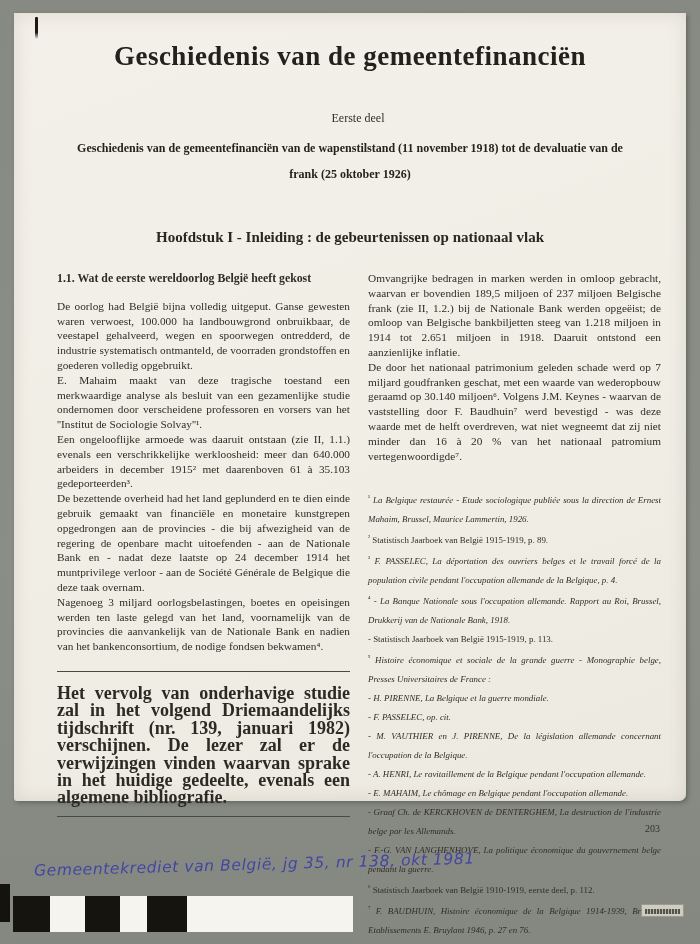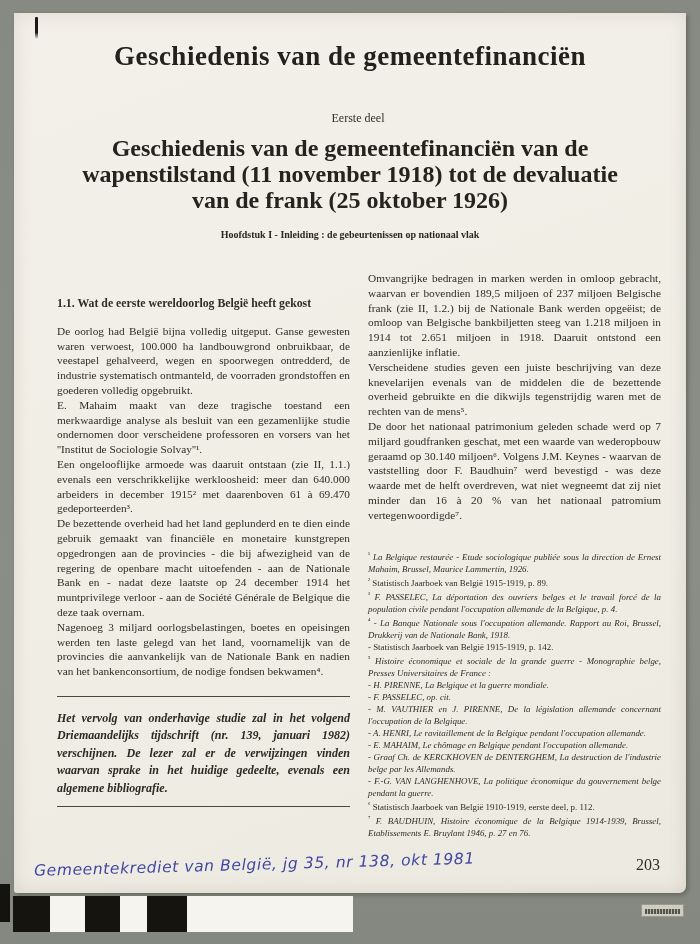--- a/index.html
+++ b/index.html
@@ -10,21 +10,21 @@
     position: relative;
     overflow: hidden;
   }
   .scan-bg {
     position: absolute; inset: 0;
     background: linear-gradient(180deg, #878a83 0%, #8b8e87 60%, #858881 100%);
   }
   .page {
     position: absolute;
     left: 14px; top: 13px;
-    width: 672px; height: 880px;
+    width: 672px; height: 788px;
     background: linear-gradient(160deg, #f3f0e9 0%, #f1eee6 55%, #ece9e0 100%);
     border-radius: 0 0 7px 3px;
     box-shadow: inset 0 0 18px rgba(120,110,90,.18), 2px 2px 4px rgba(40,40,35,.35);
     color: #2e2b26;
   }
   .tick-mark {
     position: absolute; left: 21px; top: 4px;
     width: 3px; height: 22px;
     background: linear-gradient(180deg, #1c1a17 70%, rgba(28,26,23,0));
     border-radius: 1px;
@@ -33,56 +33,56 @@
     position: absolute; top: 28px; left: 0; width: 100%;
     text-align: center;
     font-size: 27px; letter-spacing: .5px; color: #23211c;
   }
   .part-label {
     position: absolute; top: 98px; left: 8px; width: 100%;
     text-align: center; font-size: 12px; color: #33302a;
   }
   .subtitle {
     position: absolute; top: 122px; left: 50px; width: 572px;
-    text-align: center; font-size: 24px; line-height: 26px; color: #26231e;
+    text-align: center; font-size: 12px; line-height: 26px; color: #26231e;
   }
   .chapter-heading {
     position: absolute; top: 216px; left: 0; width: 100%;
-    text-align: center; font-size: 10px; color: #2a2722;
+    text-align: center; font-size: 15px; color: #2a2722;
   }
   .col {
     position: absolute; top: 258px; width: 293px;
     font-size: 11.3px; line-height: 14.8px;
     text-align: justify; text-justify: inter-word;
     color: #302d27;
   }
   .col-left  { left: 43px; }
   .col-right { left: 354px; }
   .section-heading { font-size: 16px; font-weight: 400; margin-bottom: 15px; letter-spacing: .3px; }
-  .subsection-heading { font-size: 11.8px; font-weight: 700; margin-bottom: 13px; margin-top: 25px; }
+  .subsection-heading { font-size: 11.8px; font-weight: 700; margin-bottom: 13px; }
   .para { margin: 0; }
   .rule { border: none; border-top: 1.2px solid #4d483f; margin: 17px 0 13px 0; }
   .rule2 { margin-top: 9px; }
   .editorial-note {
-    font-style: italic; font-weight: 700;
-    font-size: 12px; line-height: 17.4px;
+    font-weight: 700;
+    font-size: 18px; line-height: 17.4px;
     color: #2c2a25;
   }
   .footnotes {
     margin-top: 26px;
-    font-size: 8.9px; line-height: 12px;
+    font-size: 8.9px; line-height: 19px;
     text-align: justify;
   }
   .fn { margin: 0; }
   .fnm { font-size: 7px; vertical-align: 3px; }
   .ital { font-style: italic; }
   .roman { font-style: normal; }
   .page-number {
-    position: absolute; right: 26px; top: 843px;
-    font-size: 16px; color: #33302a;
+    position: absolute; right: 26px; top: 810px;
+    font-size: 10px; color: #33302a;
   }
   .handwritten-note {
     position: absolute; left: 34px; top: 856px;
     width: 420px;
     font-family: "DejaVu Sans", sans-serif;
     font-style: italic;
     font-size: 15.5px; letter-spacing: .6px;
     color: #4246a2;
     transform: rotate(-1.6deg);
     white-space: nowrap;
@@ -120,51 +120,50 @@
 
   <h1 class="main-title">Geschiedenis van de gemeentefinanciën</h1>
   <div class="part-label">Eerste deel</div>
   <h2 class="subtitle">Geschiedenis van de gemeentefinanciën van de wapenstilstand (11 november 1918) tot de devaluatie van de frank (25 oktober 1926)</h2>
   <h3 class="chapter-heading">Hoofdstuk I - Inleiding : de gebeurtenissen op nationaal vlak</h3>
 
   <div class="col col-left">
     <div class="subsection-heading">1.1. Wat de eerste wereldoorlog België heeft gekost</div>
     <p class="para">De oorlog had België bijna volledig uitgeput. Ganse gewesten waren verwoest, 100.000 ha landbouwgrond onbruikbaar, de veestapel gehalveerd, wegen en spoorwegen ontredderd, de industrie systematisch ontmanteld, de voorraden grondstoffen en goederen volledig opgebruikt.</p>
     <p class="para">E. Mahaim maakt van deze tragische toestand een merkwaardige analyse als besluit van een gezamenlijke studie ondernomen door verscheidene professoren en vorsers van het ''Institut de Sociologie Solvay''¹.</p>
-    <p class="para">Een ongelooflijke armoede was daaruit ontstaan (zie II, 1.1.) evenals een verschrikkelijke werkloosheid: meer dan 640.000 arbeiders in december 1915² met daarenboven 61 à 69.470 gedeporteerden³.</p>
+    <p class="para">Een ongelooflijke armoede was daaruit ontstaan (zie II, 1.1.) evenals een verschrikkelijke werkloosheid: meer dan 640.000 arbeiders in december 1915² met daarenboven 61 à 35.103 gedeporteerden³.</p>
     <p class="para">De bezettende overheid had het land geplunderd en te dien einde gebruik gemaakt van financiële en monetaire kunstgrepen opgedrongen aan de provincies - die bij afwezigheid van de regering de openbare macht uitoefenden - aan de Nationale Bank en - nadat deze laatste op 24 december 1914 het muntprivilege verloor - aan de Société Générale de Belgique die deze taak overnam.</p>
     <p class="para">Nagenoeg 3 miljard oorlogsbelastingen, boetes en opeisingen werden ten laste gelegd van het land, voornamelijk van de provincies die aanvankelijk van de Nationale Bank en nadien van het bankenconsortium, de nodige fondsen bekwamen⁴.</p>
     <hr class="rule">
     <p class="editorial-note">Het vervolg van onderhavige studie zal in het volgend Driemaandelijks tijdschrift (nr. 139, januari 1982) verschijnen. De lezer zal er de verwijzingen vinden waarvan sprake in het huidige gedeelte, evenals een algemene bibliografie.</p>
     <hr class="rule rule2">
   </div>
 
   <div class="col col-right">
     <p class="para">Omvangrijke bedragen in marken werden in omloop gebracht, waarvan er bovendien 189,5 miljoen of 237 miljoen Belgische frank (zie II, 1.2.) bij de Nationale Bank werden opgeëist; de omloop van Belgische bankbiljetten steeg van 1.218 miljoen in 1914 tot 2.651 miljoen in 1918. Daaruit ontstond een aanzienlijke inflatie.</p>
-    <p class="para">Verscheidene studies geven een juiste beschrijving van deze knevelarijen evenals van de middelen die de bezettende overheid gebruikte en die dikwijls tegenstrijdig waren met de rechten van de mens⁵.</p>
     <p class="para">De door het nationaal patrimonium geleden schade werd op 7 miljard goudfranken geschat, met een waarde van wederopbouw geraamd op 30.140 miljoen⁶. Volgens J.M. Keynes - waarvan de vaststelling door F. Baudhuin⁷ werd bevestigd - was deze waarde met de helft overdreven, wat niet wegneemt dat zij niet minder dan 16 à 20 % van het nationaal patromium vertegenwoordigde⁷.</p>
 
     <div class="footnotes">
       <div class="fn">
         <span class="fnm">¹</span>
         <span class="ital">La Belgique restaurée - Etude sociologique publiée sous la direction de Ernest Mahaim, Brussel, Maurice Lammertin, 1926.</span>
       </div>
       <div class="fn">
         <span class="fnm">²</span>
         <span class="roman">Statistisch Jaarboek van België 1915-1919, p. 89.</span>
       </div>
       <div class="fn">
         <span class="fnm">³</span>
         <span class="ital">F. PASSELEC, La déportation des ouvriers belges et le travail forcé de la population civile pendant l'occupation allemande de la Belgique, p. 4.</span>
       </div>
       <div class="fn">
         <span class="fnm">⁴</span>
         <span class="ital">- La Banque Nationale sous l'occupation allemande. Rapport au Roi, Brussel, Drukkerij van de Nationale Bank, 1918.</span>
       </div>
-      <div class="fn roman">- Statistisch Jaarboek van België 1915-1919, p. 142.</div>
+      <div class="fn roman">- Statistisch Jaarboek van België 1915-1919, p. 113.</div>
       <div class="fn">
         <span class="fnm">⁵</span>
         <span class="ital">Histoire économique et sociale de la grande guerre - Monographie belge, Presses Universitaires de France :</span>
       </div>
       <div class="fn ital">- H. PIRENNE, La Belgique et la guerre mondiale.</div>
       <div class="fn ital">- F. PASSELEC, op. cit.</div>
       <div class="fn ital">- M. VAUTHIER en J. PIRENNE, De la législation allemande concernant l'occupation de la Belgique.</div>
       <div class="fn ital">- A. HENRI, Le ravitaillement de la Belgique pendant l'occupation allemande.</div>
       <div class="fn ital">- E. MAHAIM, Le chômage en Belgique pendant l'occupation allemande.</div>
       <div class="fn ital">- Graaf Ch. de KERCKHOVEN de DENTERGHEM, La destruction de l'industrie belge par les Allemands.</div>

